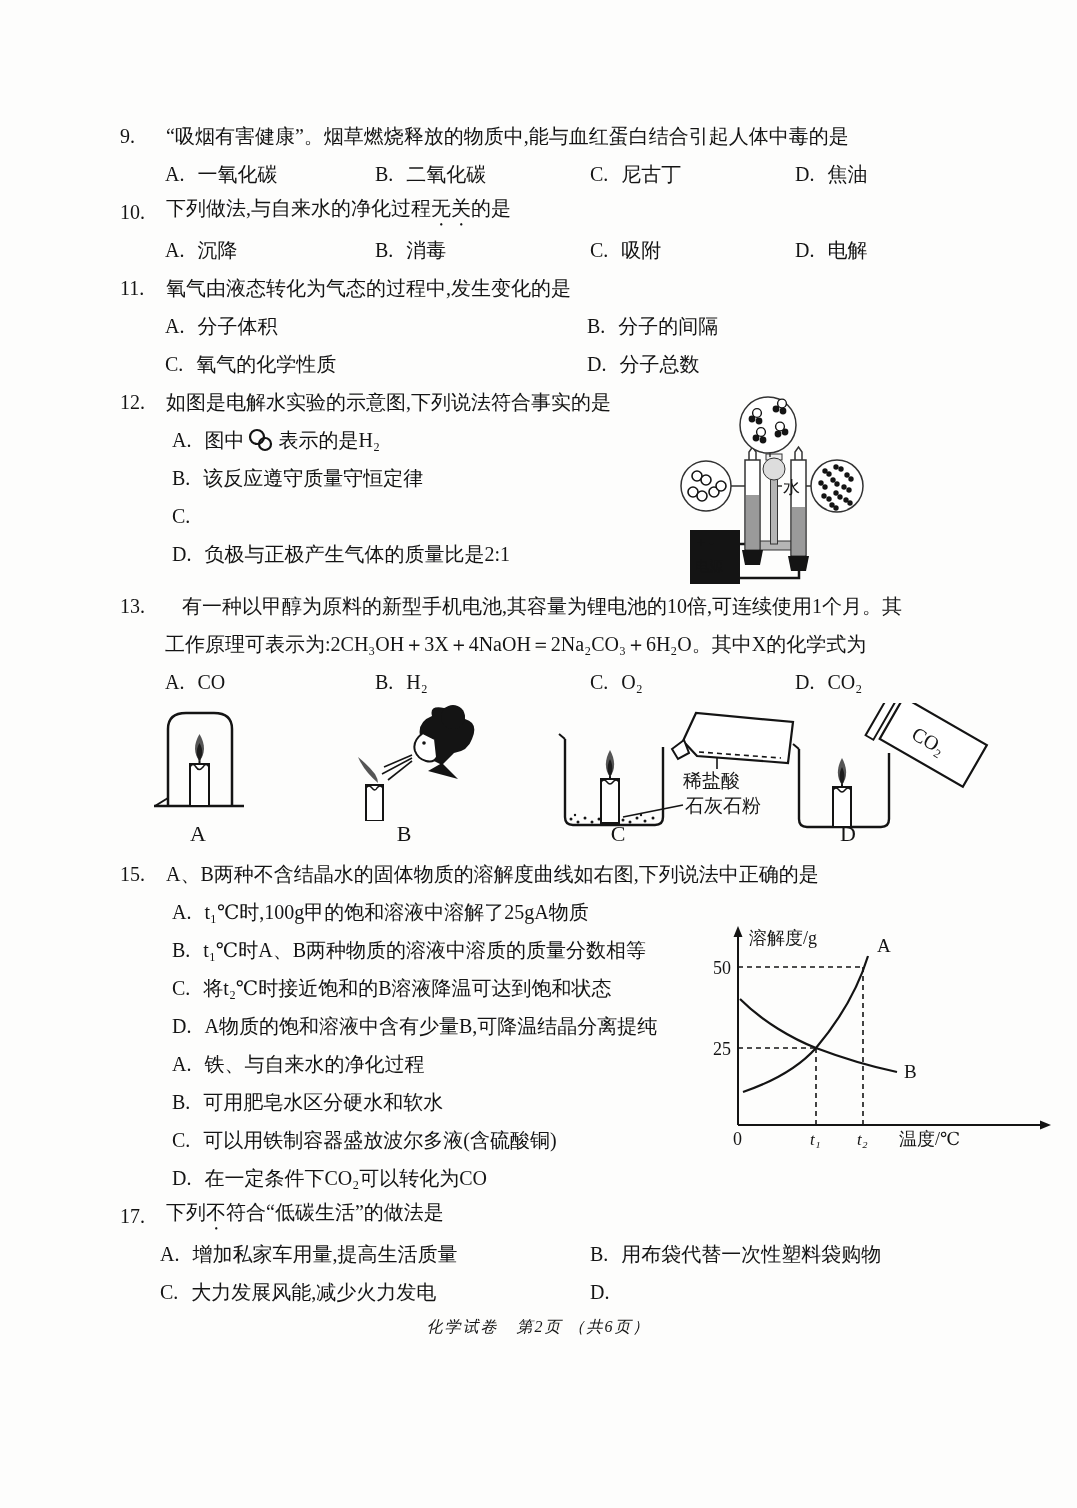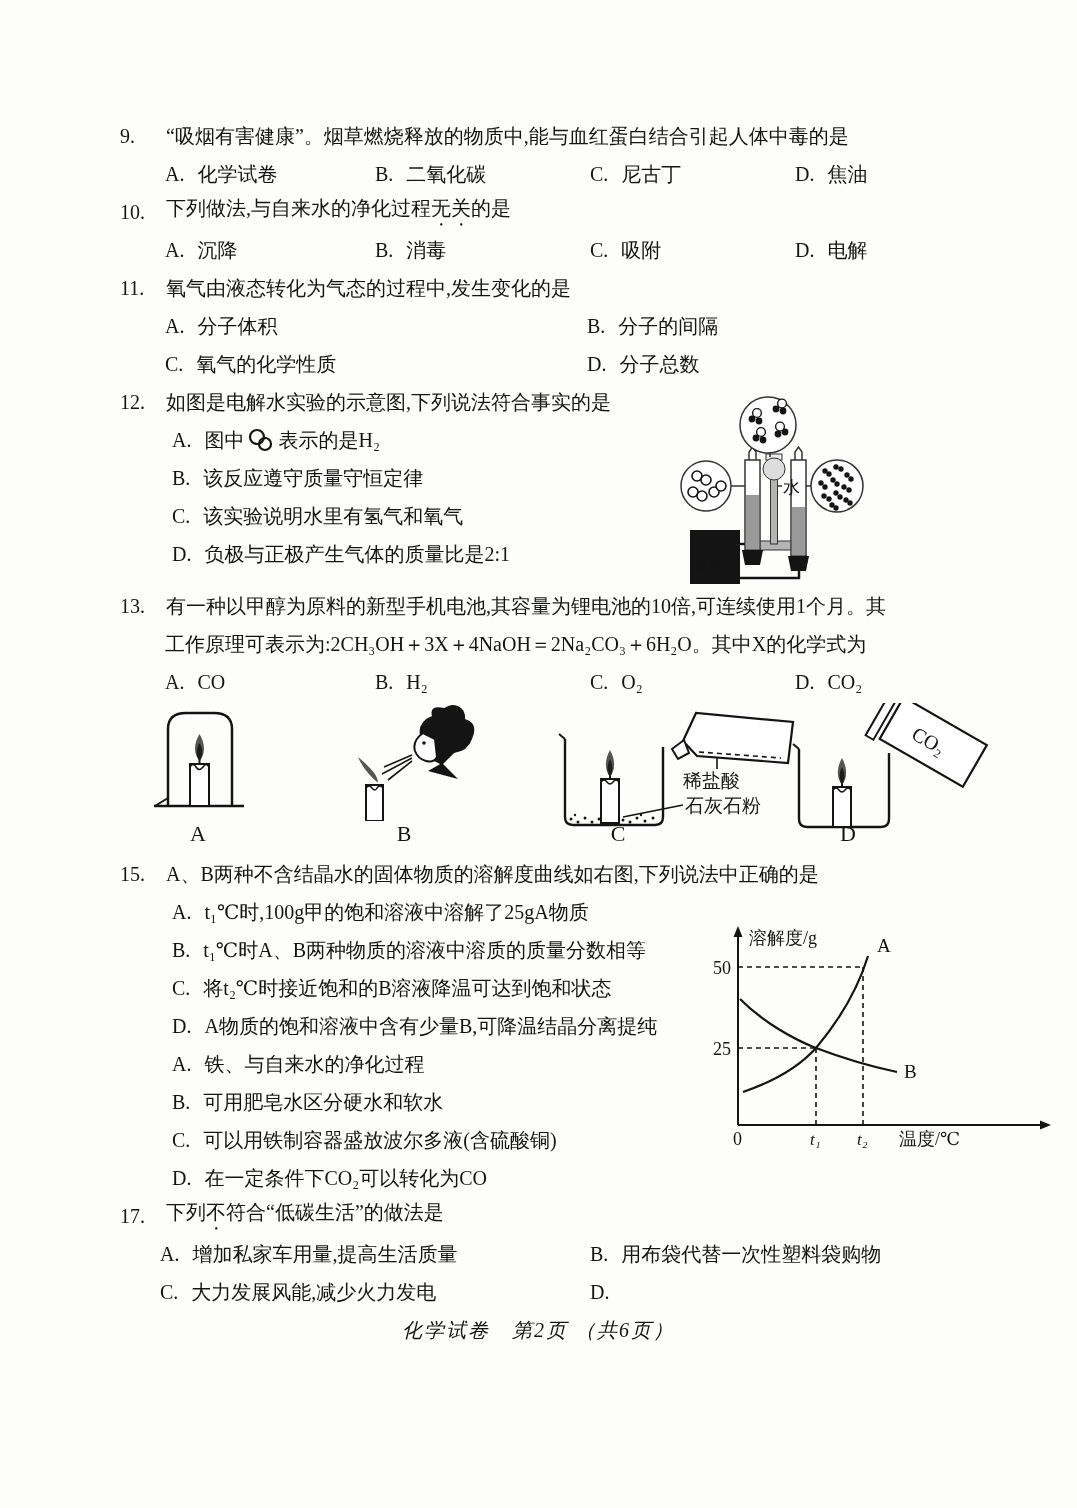--- a/index.html
+++ b/index.html
@@ -14,46 +14,46 @@
   .opts15 { padding-left:172px; }
   .opt { display:flex; align-items:center; }
   .olabel { margin-right:13px; flex:none; }
   .col210 { width:210px; flex:none; }
   .col215 { width:215px; flex:none; }
   .col205 { width:205px; flex:none; }
   .col422 { width:422px; flex:none; }
   .col430 { width:430px; flex:none; }
   .emph { -webkit-text-emphasis:filled dot; -webkit-text-emphasis-position:under;
           text-emphasis:filled dot; text-emphasis-position:under right;margin-top:48px; }
-  .q13extra { margin-top:14px; }
+  .q13extra { margin-top:14px;gap:16px; }
   .fig-electrolysis { position:absolute; left:678px; top:394px; }
   .fig-chart { position:absolute; left:703px; top:920px; }
   .fig-candles { position:relative; height:154px; width:100%; }
   .cell { position:absolute; top:2px; }
   .cellA { left:128px; } .cellB { left:322px; } .cellC { left:555px; } .cellD { left:785px; }
   .candle-label { position:absolute; top:120px; transform:translateX(-50%); font-size:22px; }
   .labA { left:198px; } .labB { left:404px; } .labC { left:618px; } .labD { left:848px; }
   .mol-icon { margin:0 3px; display:inline-block; vertical-align:-4px; }
-  .footer { text-align:center; margin-top:6px; font-style:italic; font-size:20px; letter-spacing:2px; }
+  .footer { text-align:center; margin-top:6px; font-style:italic; font-size:16px; letter-spacing:2px; }
   svg { display:block; }
   svg text { font-family:"Liberation Serif","DejaVu Serif",serif; fill:#141414; }
 </style>
 </head>
 <body>
 
 <div class="page">
 
   <div class="line qline">
     <span class="qnum">9.</span>
     <span>“吸烟有害健康”。烟草燃烧释放的物质中,能与血红蛋白结合引起人体中毒的是</span>
   </div>
   <div class="line opts">
     <span class="opt col210">
         <span class="olabel">A.</span>
-        <span>化学试卷</span>
+        <span>一氧化碳</span>
       </span>
     <span class="opt col215">
         <span class="olabel">B.</span>
         <span>二氧化碳</span>
       </span>
     <span class="opt col205">
         <span class="olabel">C.</span>
         <span>尼古丁</span>
       </span>
     <span class="opt">
@@ -127,21 +127,20 @@
   </div>
   <div class="line opts15">
     <span class="opt">
         <span class="olabel">B.</span>
         <span>该反应遵守质量守恒定律</span>
       </span>
   </div>
   <div class="line opts15">
     <span class="opt">
         <span class="olabel">C.</span>
-        <span>该实验说明水里有氢气和氧气</span>
       </span>
   </div>
   <div class="line opts15">
     <span class="opt">
         <span class="olabel">D.</span>
         <span>负极与正极产生气体的质量比是2:1</span>
       </span>
   </div>
 
   <div class="line qline q13extra">

